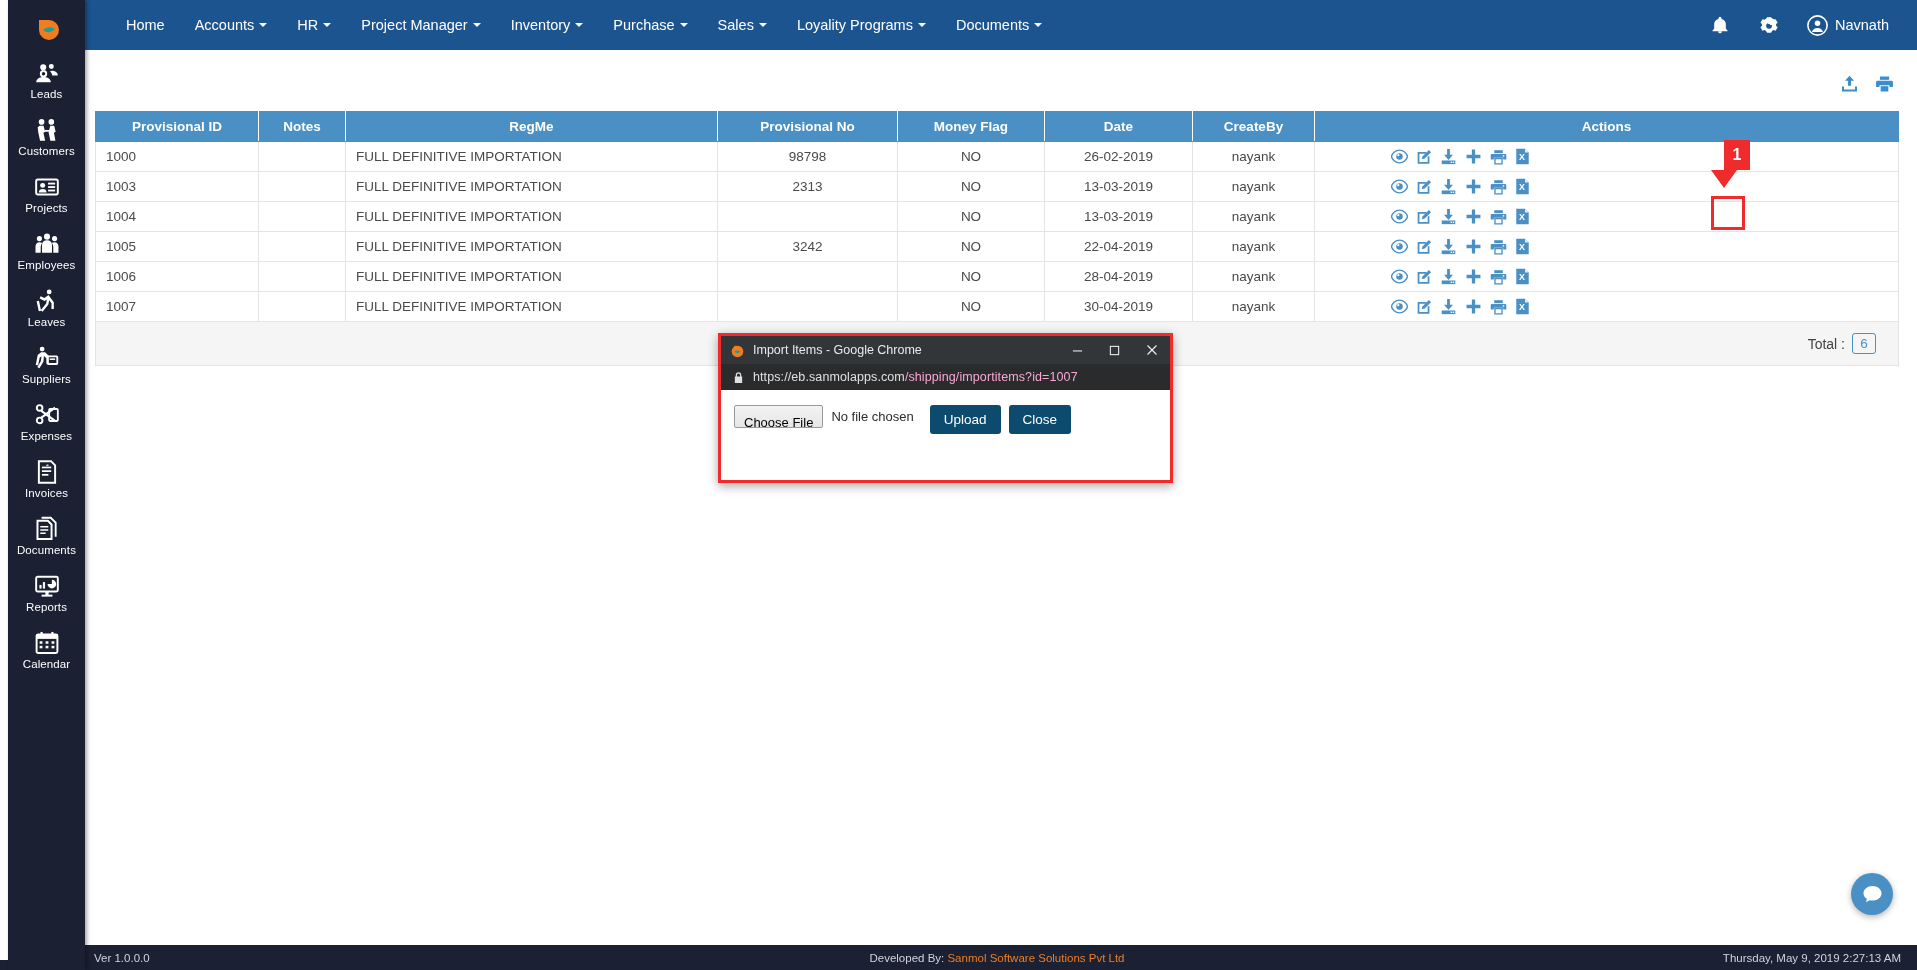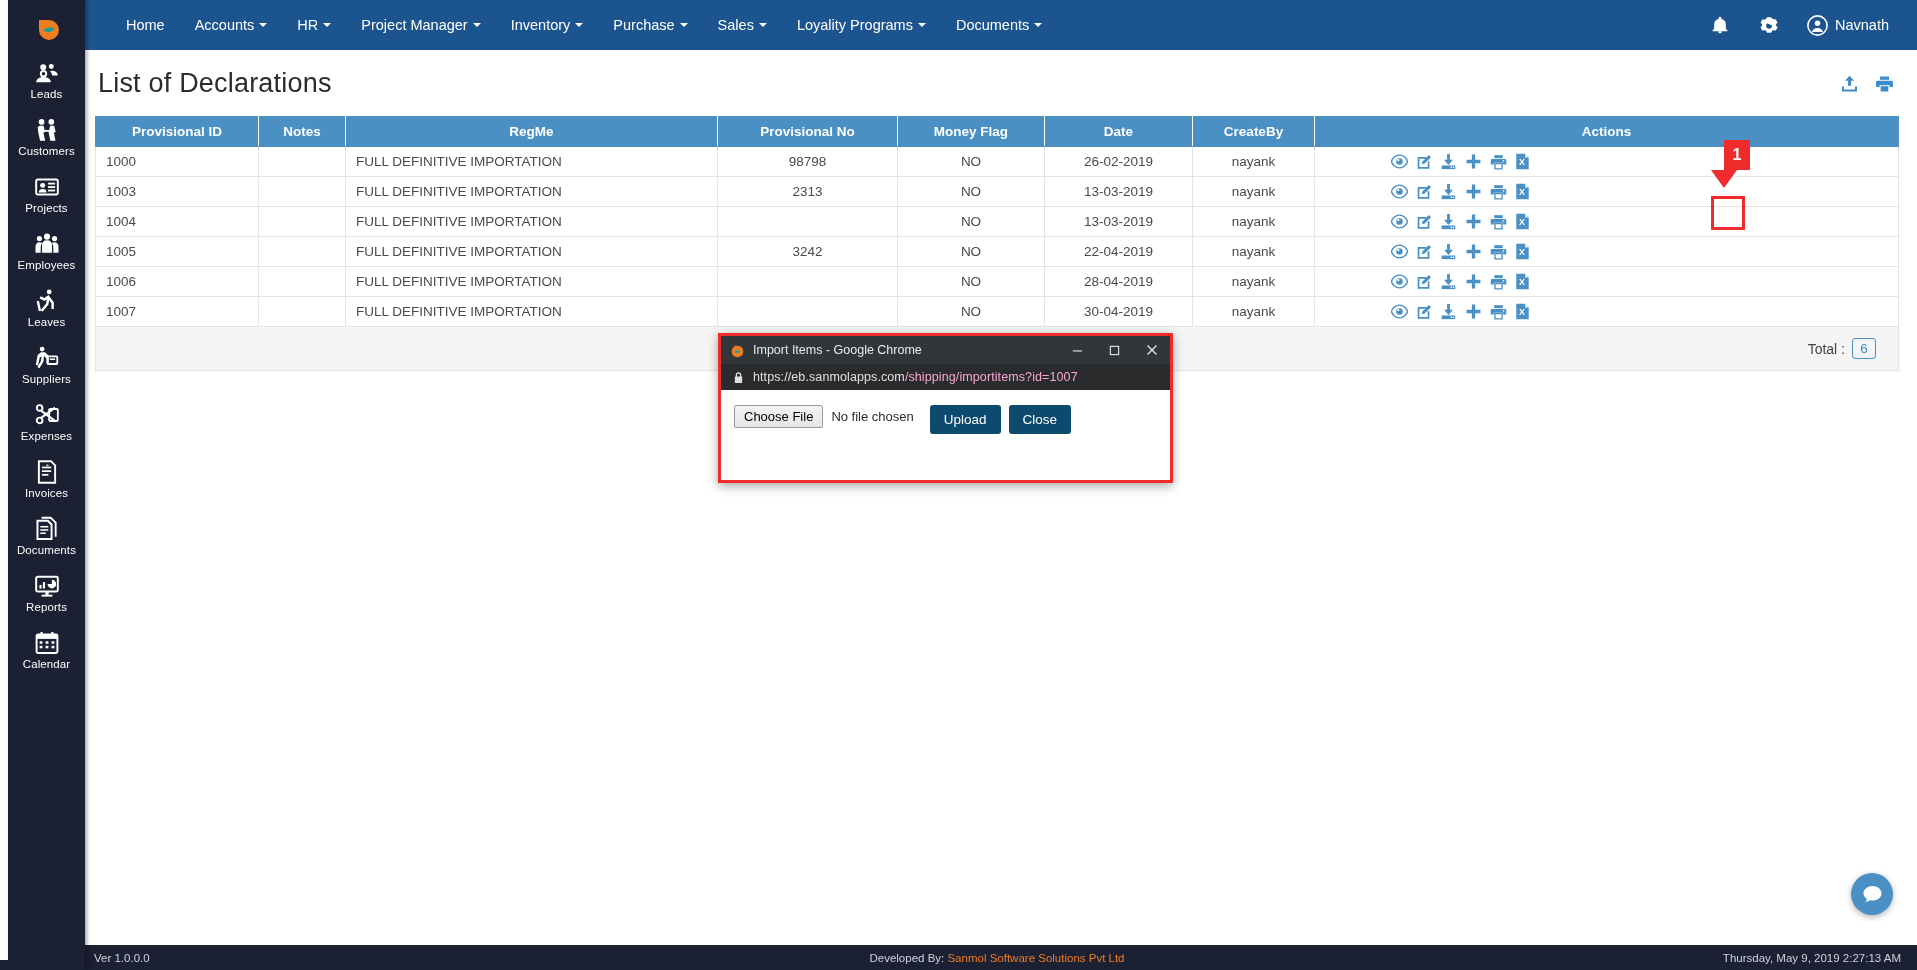--- a/index.html
+++ b/index.html
@@ -144,21 +144,21 @@
   .pu-wb svg { stroke:#e8eaed; }
   .pu-url {
     height:26px; background:#292b2d; display:flex; align-items:center;
     padding-left:12px; font-size:12.5px; color:#e0e0e0; letter-spacing:.1px;
   }
   .pu-url .dim { color:#f9a8d4; }
   .pu-body { background:#fff; height:90px; padding:15px 0 0 13px; display:flex; align-items:flex-start; }
   .choose-file {
     font-family:"Liberation Sans", sans-serif; font-size:13px; color:#000;
     background:linear-gradient(#f3f3f3,#e6e6e6); border:1px solid #9a9a9a;
-    border-radius:2px; padding:3px 9px; cursor:pointer; height:23px;
+    border-radius:2px; padding:9px 9px; cursor:pointer; height:23px;
   }
   .no-file { font-size:13px; color:#2b2b2b; margin-left:8px; line-height:23px; }
   .pu-btn {
     background:#0c4a6e; color:#fff; border:none; border-radius:3px;
     font-size:13.5px; padding:7px 14px; cursor:pointer; font-family:"Liberation Sans", sans-serif;
   }
   .pu-actions { display:flex; gap:8px; margin-left:16px; }
 
   
   #footer {
@@ -398,21 +398,20 @@
             </svg>
         </span>
         <span>Navnath</span>
       </div>
     </div>
   </div>
 
   <div id="content">
 
     <div class="title-row">
-      <div class="page-title">List of Declarations</div>
       <div class="title-actions">
         <span class="ic">
           <svg width="21" height="20" viewBox="0 0 24 24">
               <path d="M12 2 6.5 8h3.6v6h3.8V8h3.6z"></path>
               <path d="M3 15v6h18v-6h-2.4v3.6H5.4V15z"></path>
             </svg>
         </span>
         <span class="ic">
           <svg width="21" height="20" viewBox="0 0 24 24">
               <path d="M6.5 3h11v4h-11z"></path>

